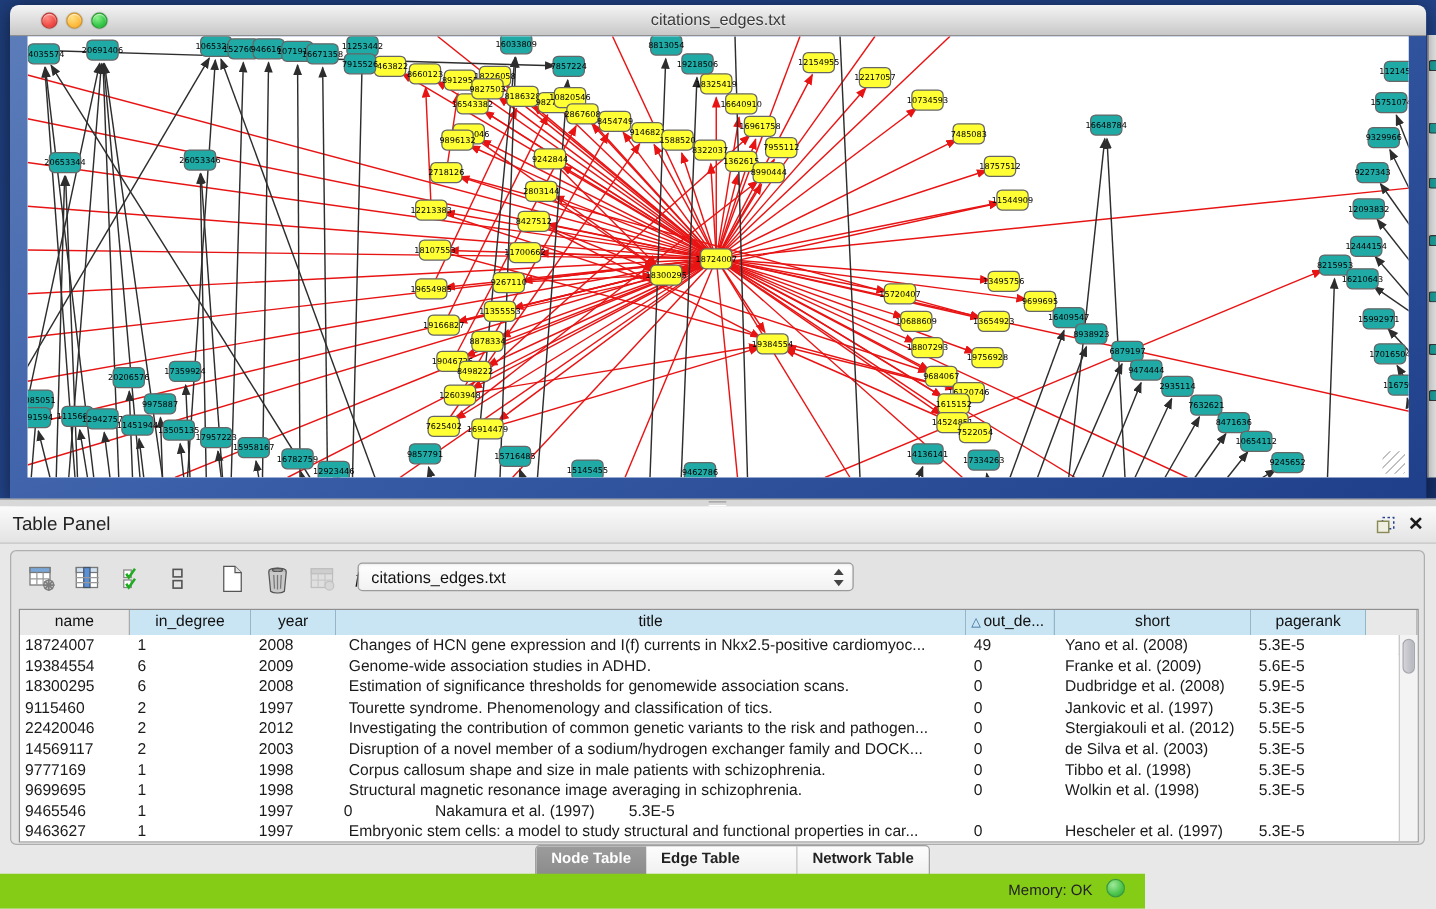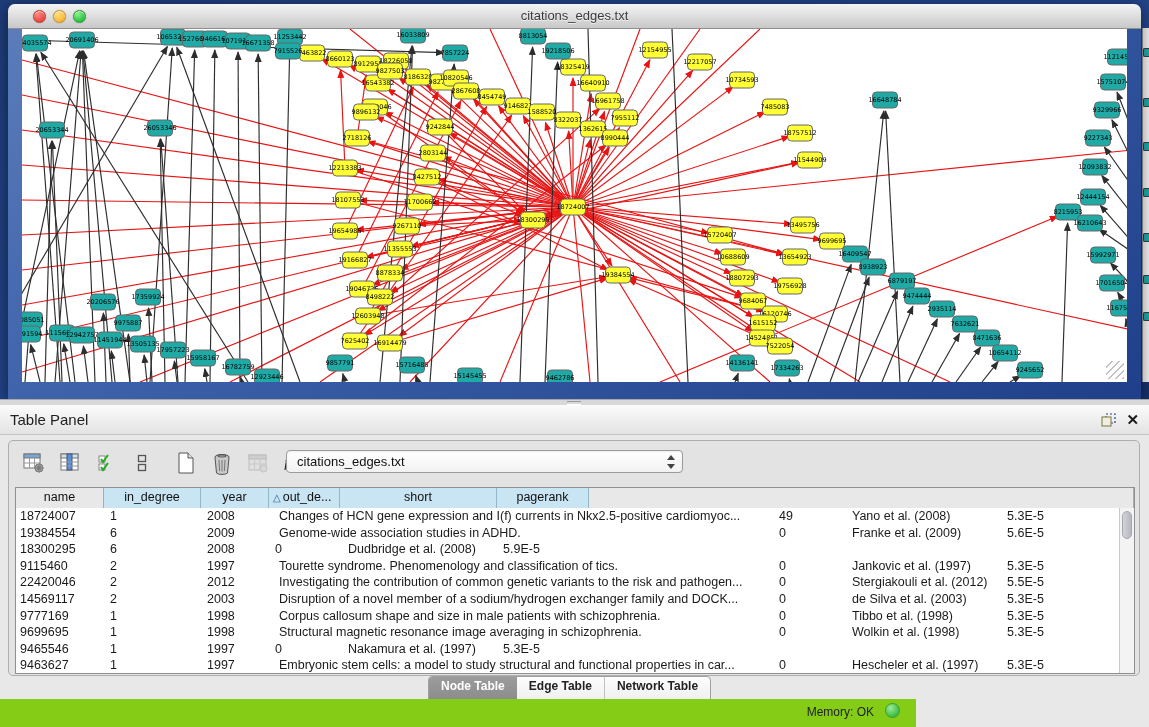--- a/index.html
+++ b/index.html
@@ -73,21 +73,21 @@
   .vscroll { position:absolute; right:0; top:20px; width:15px; bottom:0; background:#f3f3f3; border-left:1px solid #c9c9c9; }
   .vthumb { position:absolute; left:2px; top:3px; width:10px; height:28px; border-radius:6px;
         background:linear-gradient(90deg,#d3d3d8,#b6b6c0); border:1px solid #a6a6af; }
 
   
   .tabs { position:absolute; left:428px; top:676px; height:35px; display:flex;
         border:1px solid #a0a0a0; border-radius:4px; overflow:hidden;
         background:linear-gradient(#fdfdfd,#eaeaea); box-shadow:0 1px 1px rgba(255,255,255,.8);font-weight:bold; }
   .tab { padding:0 12px; line-height:18px; font-size:12px; color:#222; }
   .tab.sel { background:linear-gradient(#9c9c9c,#848484); color:#fff; }
-  .tab.divided { border-left:1px solid #c2c2c2; }
+  .tab.divided { border-left:1px solid #c2c2c2;margin-left:33px; }
 
   
   .status-bar { position:absolute; top:699px; left:0; width:916px; height:28px; background:#84cc16; }
   .memory-label { position:absolute; right:42px; top:6px; font-size:12px; color:#222; }
   .memory-dot { position:absolute; right:16px; top:4px; width:15px; height:15px; border-radius:50%;
         background:radial-gradient(circle at 35% 30%, #9fe89a, #4cc44c 60%, #2fa434); border:1px solid #3b9a3f; }
 
   svg text.nlabel { font-family:"DejaVu Sans", sans-serif; font-size:6.5px; fill:#000; text-anchor:middle; }
 </style>
 </head>
@@ -857,20 +857,21 @@
       <span class="up"></span>
         <span class="dn"></span>
     </span>
   </div>
 
   <div class="dtable">
     <div class="thead">
       <div class="th gray c0"><span>name</span></div>
       <div class="th c1"><span>in_degree</span></div>
       <div class="th c2"><span>year</span></div>
+      <div class="th c3"><span>title</span></div>
       <div class="th c4" style="text-align:left;padding-left:4px"><span class="sort-tri">△</span><span>out_de...</span></div>
       <div class="th c5"><span>short</span></div>
       <div class="th c6"><span>pagerank</span></div>
       <div class="th gray cf"></div>
     </div>
     <div class="tbody" id="tbody">
         <div class="trow">
           <div class="td c0">18724007</div>
           <div class="td c1">1</div>
           <div class="td c2">2008</div>
@@ -885,20 +886,21 @@
           <div class="td c2">2009</div>
           <div class="td c3">Genome-wide association studies in ADHD.</div>
           <div class="td c4">0</div>
           <div class="td c5">Franke et al. (2009)</div>
           <div class="td c6">5.6E-5</div>
         </div>
         <div class="trow">
           <div class="td c0">18300295</div>
           <div class="td c1">6</div>
           <div class="td c2">2008</div>
+          <div class="td c3">Estimation of significance thresholds for genomewide association scans.</div>
           <div class="td c4">0</div>
           <div class="td c5">Dudbridge et al. (2008)</div>
           <div class="td c6">5.9E-5</div>
         </div>
         <div class="trow">
           <div class="td c0">9115460</div>
           <div class="td c1">2</div>
           <div class="td c2">1997</div>
           <div class="td c3">Tourette syndrome. Phenomenology and classification of tics.</div>
           <div class="td c4">0</div>

